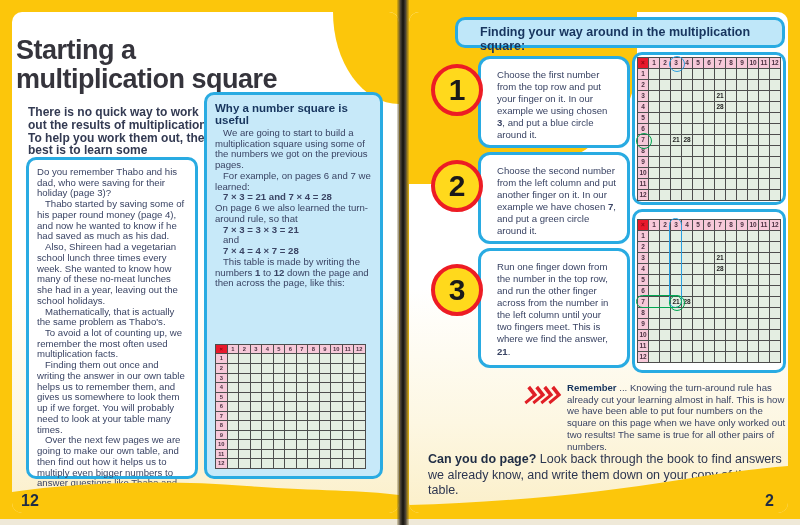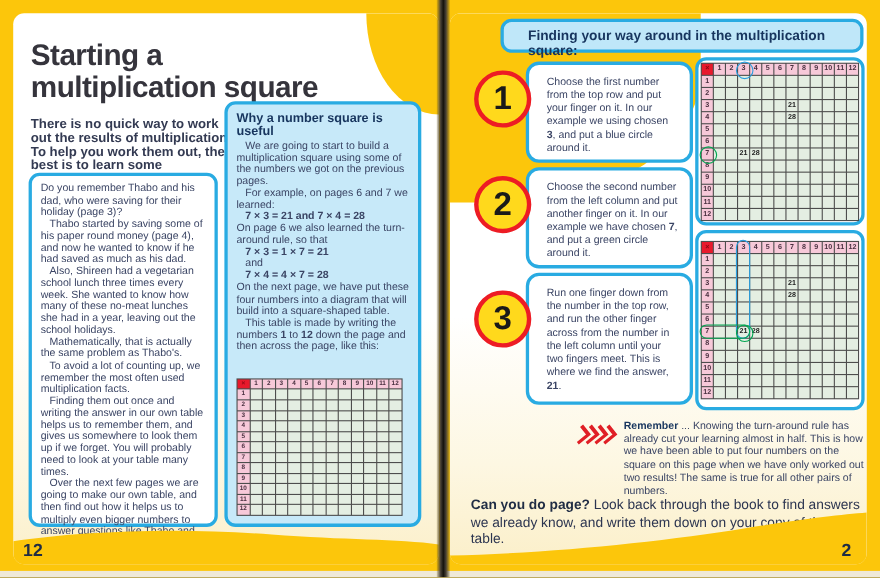--- a/index.html
+++ b/index.html
@@ -12,21 +12,21 @@
   #page-right{left:409px;width:379px;}
   #spine{position:absolute;left:397px;top:0;width:12px;height:525px;z-index:40;
          background:linear-gradient(90deg,rgba(120,95,5,.2),#474036 30%,#14120c 50%,#474036 70%,rgba(120,95,5,.2));}
   #bottom-strip{position:absolute;left:0;bottom:0;width:800px;height:6px;background:#efe9d8;z-index:35;}
   
   #flap-left{position:absolute;right:0;top:0;width:66px;height:92px;background:#fcc60b;
              border-bottom-left-radius:66px 92px;}
   #flap-right{position:absolute;left:0;top:0;width:228px;height:172px;background:#fcc60b;
               border-bottom-right-radius:175px 118px;}
   
-  #title{position:absolute;left:16px;top:24px;font-size:27px;font-weight:bold;color:#35343c;
+  #title{position:absolute;left:4px;top:24px;font-size:27px;font-weight:bold;color:#35343c;
          line-height:1.08;letter-spacing:-.5px;}
   #intro{position:absolute;left:16px;top:94px;width:190px;font-size:12px;font-weight:bold;
          color:#333a52;line-height:1.07;}
   .bluebox{position:absolute;border:3px solid #29abe2;border-radius:10px;box-sizing:border-box;}
   #story-box{left:14px;top:145px;bottom:34px;width:172px;background:#fff;padding:7px 8px;}
   #why-box{left:192px;top:80px;bottom:34px;width:179px;background:#c7e9f9;padding:7px 8px;overflow:hidden;}
   .bp{margin:0;font-size:9.6px;line-height:1.12;color:#3a4464;}
   .bp.ind{text-indent:8px;}
   .bp.bold{font-weight:bold;text-indent:8px;}
   #why-title{margin:0 0 2px 0;font-size:11.5px;font-weight:bold;color:#17355e;}
@@ -96,24 +96,23 @@
       <p class="bp ind">Finding them out once and writing the answer in our own table helps us to remember them, and gives us somewhere to look them up if we forget. You will probably need to look at your table many times.</p>
       <p class="bp ind">Over the next few pages we are going to make our own table, and then find out how it helps us to multiply even bigger numbers to answer questions like Thabo and Shireen's.</p>
     </div>
 
     <div class="bluebox" id="why-box">
       <p id="why-title">Why a number square is useful</p>
       <p class="bp ind">We are going to start to build a multiplication square using some of the numbers we got on the previous pages.</p>
       <p class="bp ind">For example, on pages 6 and 7 we learned:</p>
       <p class="bp bold">7 × 3 = 21 and 7 × 4 = 28</p>
       <p class="bp">On page 6 we also learned the turn-around rule, so that</p>
-      <p class="bp bold">7 × 3 = 1 × 7 = 21</p>
+      <p class="bp bold">7 × 3 = 3 × 3 = 21</p>
       <p class="bp ind">and</p>
       <p class="bp bold">7 × 4 = 4 × 7 = 28</p>
-      <p class="bp">On the next page, we have put these four numbers into a diagram that will build into a square-shaped table.</p>
       <p class="bp ind"><span>This table is made by writing the numbers </span><b>1</b><span> to </span><b>12</b><span> down the page and then across the page, like this:</span></p>
       <div class="grid" id="grid-left" style="width: 150.5px; height: 125.15px;">
           <div class="gcell gcorner" style="left: 1px; top: 1px; width: 10.5px; height: 8.55px; line-height: 8.55px; font-size: 5.8px;">×</div>
           <div class="gcell ghead" style="left: 12.5px; top: 1px; width: 10.5px; height: 8.55px; line-height: 8.55px; font-size: 5.8px;">1</div>
           <div class="gcell ghead" style="left: 24px; top: 1px; width: 10.5px; height: 8.55px; line-height: 8.55px; font-size: 5.8px;">2</div>
           <div class="gcell ghead" style="left: 35.5px; top: 1px; width: 10.5px; height: 8.55px; line-height: 8.55px; font-size: 5.8px;">3</div>
           <div class="gcell ghead" style="left: 47px; top: 1px; width: 10.5px; height: 8.55px; line-height: 8.55px; font-size: 5.8px;">4</div>
           <div class="gcell ghead" style="left: 58.5px; top: 1px; width: 10.5px; height: 8.55px; line-height: 8.55px; font-size: 5.8px;">5</div>
           <div class="gcell ghead" style="left: 70px; top: 1px; width: 10.5px; height: 8.55px; line-height: 8.55px; font-size: 5.8px;">6</div>
           <div class="gcell ghead" style="left: 81.5px; top: 1px; width: 10.5px; height: 8.55px; line-height: 8.55px; font-size: 5.8px;">7</div>

